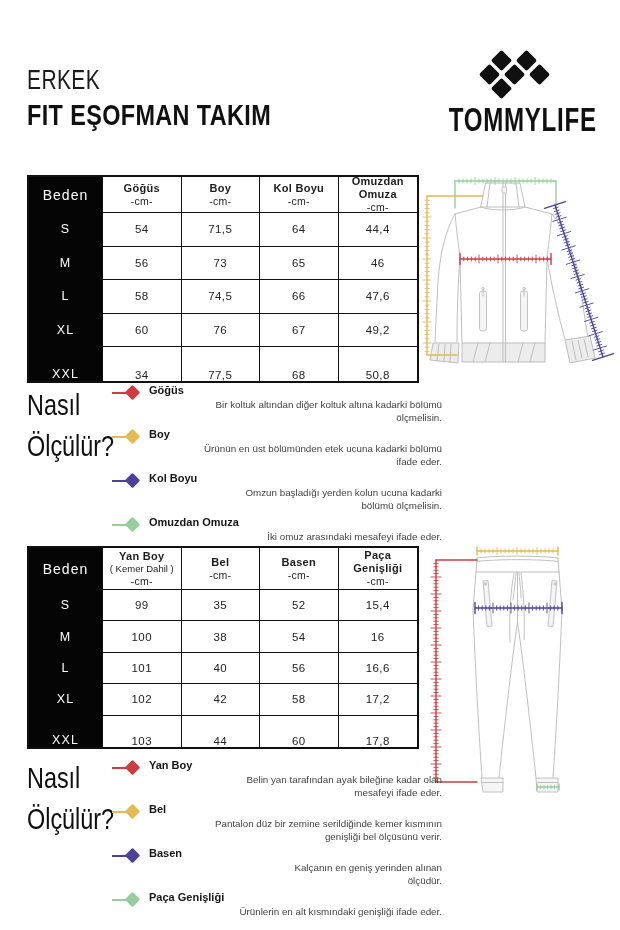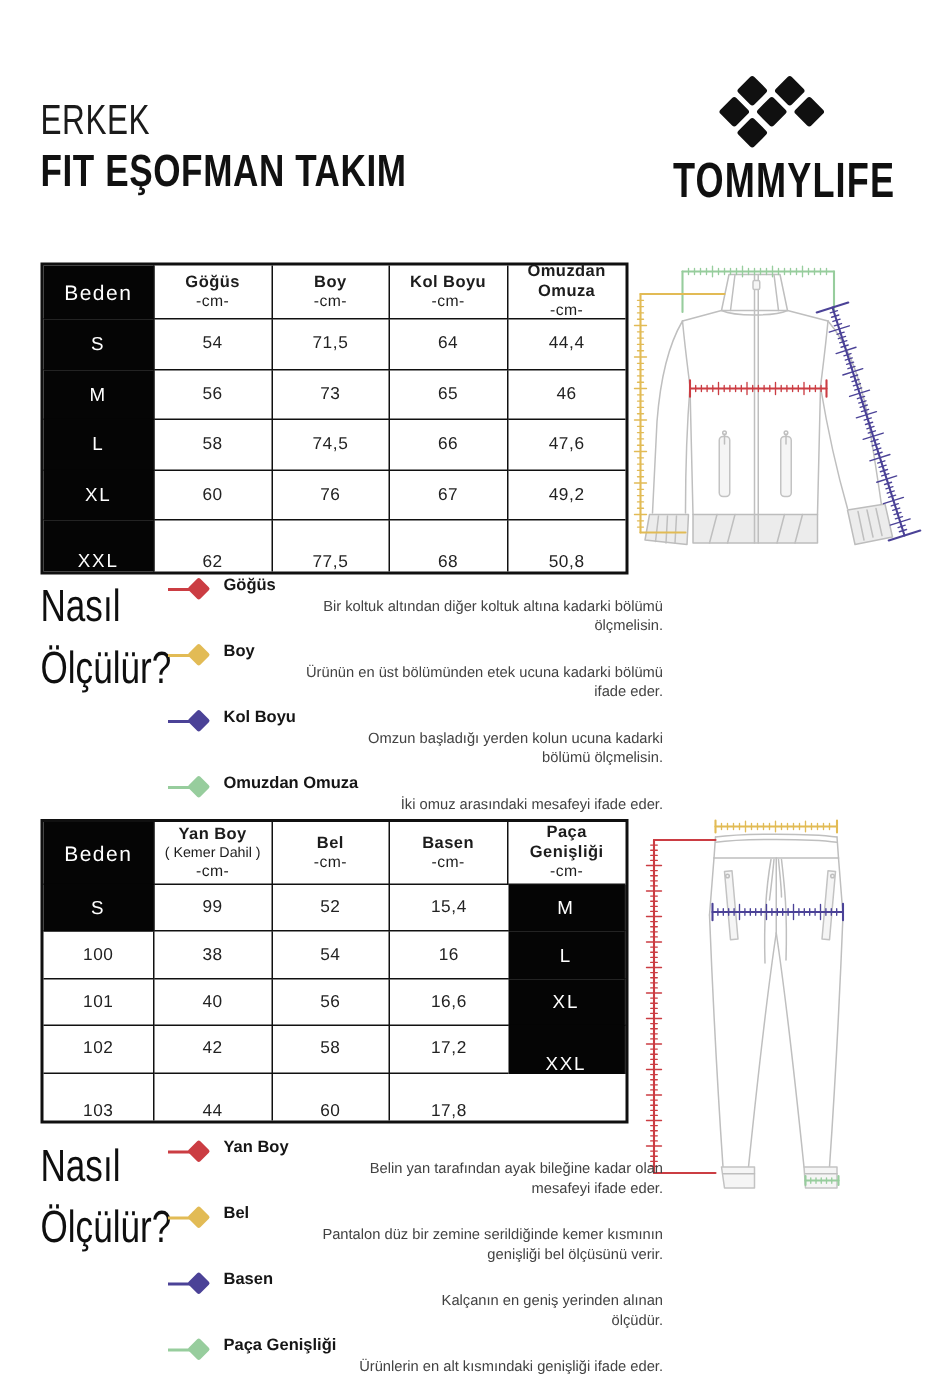--- a/index.html
+++ b/index.html
@@ -151,21 +151,21 @@
       <div class="st-cell ">
         <span class="st-val">67</span>
       </div>
       <div class="st-cell lastcol ">
         <span class="st-val">49,2</span>
       </div>
       <div class="st-cell dark lastrow">
         <span class="st-size">XXL</span>
       </div>
       <div class="st-cell lastrow">
-        <span class="st-val">62</span>
+        <span class="st-val">34</span>
       </div>
       <div class="st-cell lastrow">
         <span class="st-val">77,5</span>
       </div>
       <div class="st-cell lastrow">
         <span class="st-val">68</span>
       </div>
       <div class="st-cell lastcol lastrow">
         <span class="st-val">50,8</span>
       </div>
@@ -293,20 +293,23 @@
         <div class="st-colname">Paça Genişliği</div>
         <div class="st-colunit">-cm-</div>
       </div>
       <div class="st-cell dark">
         <span class="st-size">S</span>
       </div>
       <div class="st-cell ">
         <span class="st-val">99</span>
       </div>
       <div class="st-cell ">
+        <span class="st-val">35</span>
+      </div>
+      <div class="st-cell ">
         <span class="st-val">52</span>
       </div>
       <div class="st-cell lastcol ">
         <span class="st-val">15,4</span>
       </div>
       <div class="st-cell dark">
         <span class="st-size">M</span>
       </div>
       <div class="st-cell ">
         <span class="st-val">100</span>

